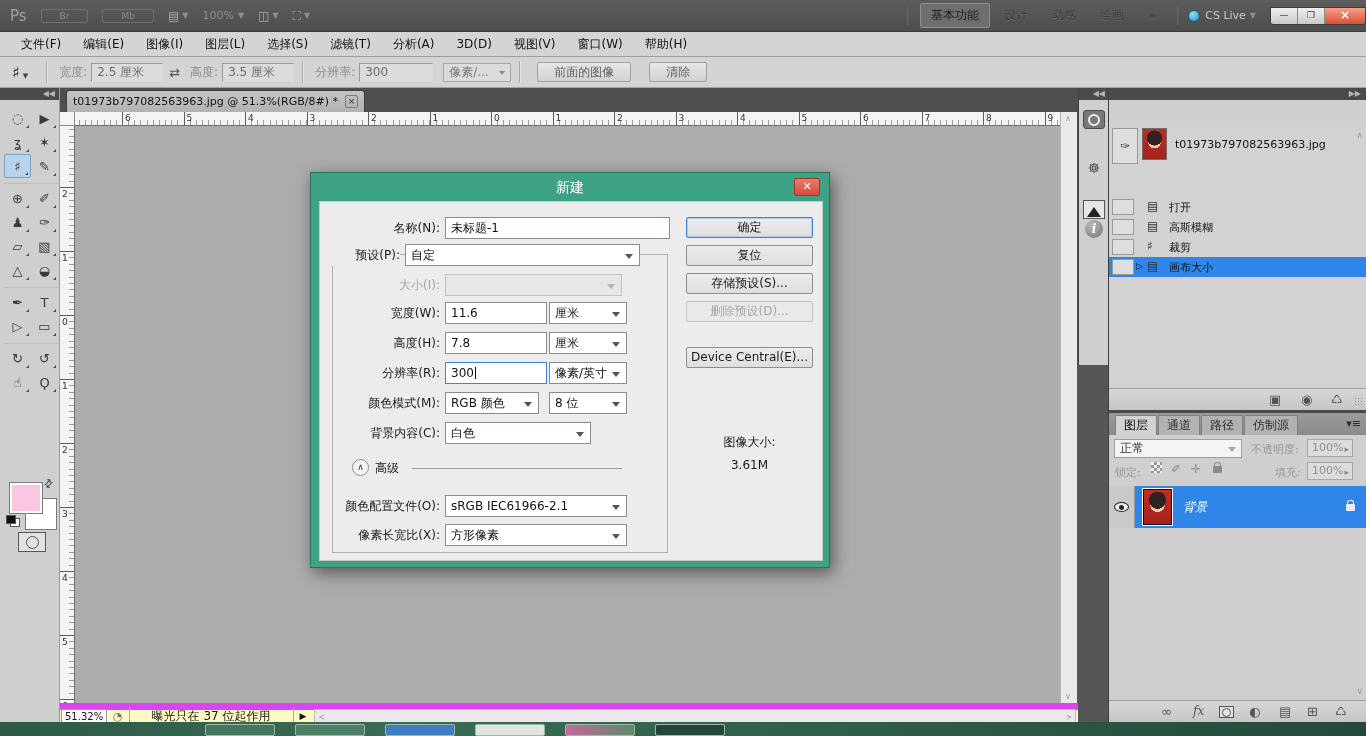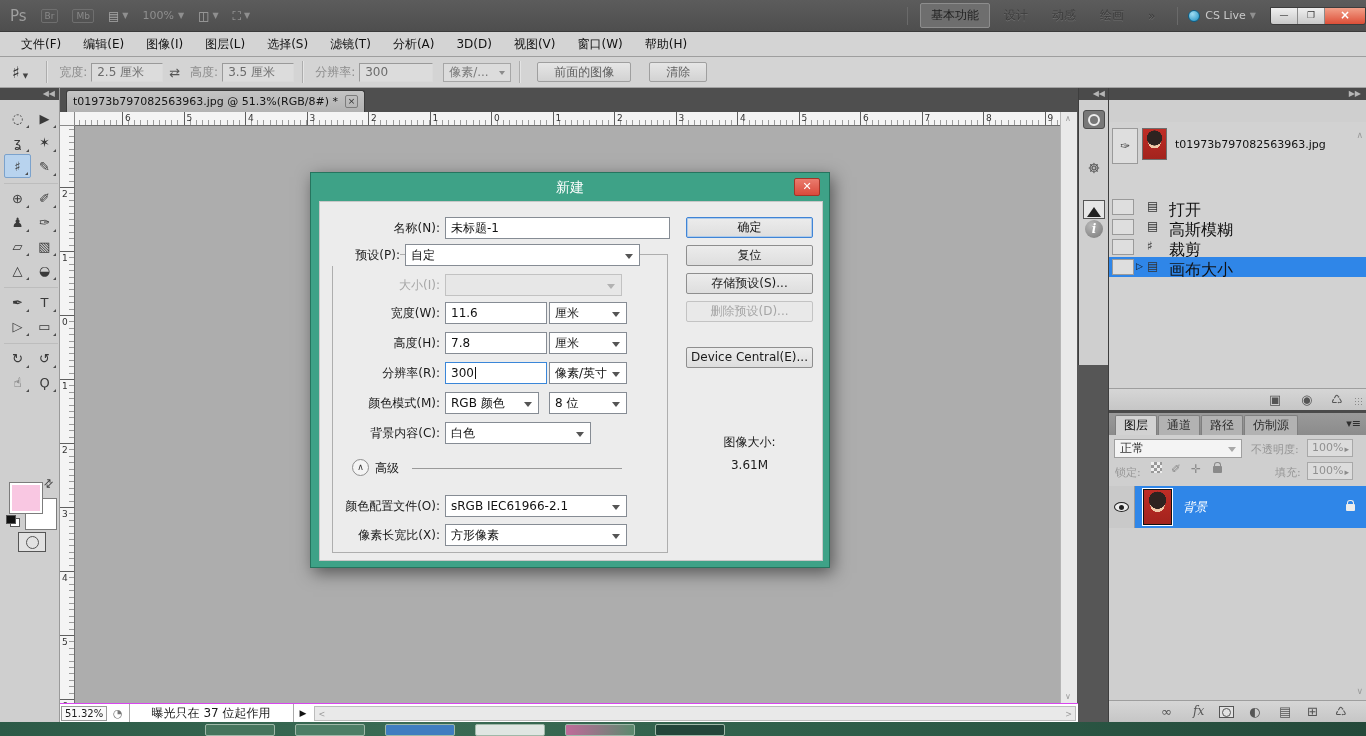--- a/index.html
+++ b/index.html
@@ -2,21 +2,21 @@
 <html><head>
 <meta charset="utf-8">
 <style>
 *{box-sizing:border-box;margin:0;padding:0}
 html,body{width:1366px;height:736px}
 body{position:relative;font-family:"DejaVu Sans","Liberation Sans",sans-serif;font-size:12px;color:#1a1a1a;background:#565656;overflow:hidden}
 
 
 #titlebar{position:absolute;left:0;top:0;width:1366px;height:32px;background:linear-gradient(#5c5c5c,#4e4e4e);border-bottom:1px solid #3a3a3a;display:flex;align-items:center}
 .tb-logo{font-weight:normal;font-size:15px;color:#9f9f9f;margin:0 14px 0 10px}
-.tb-box{border:1px solid #6f6f6f;border-radius:2px;color:#8a8a8a;font-size:9px;padding:1px 3px;margin-right:14px}
+.tb-box{border:1px solid #6f6f6f;border-radius:2px;color:#8a8a8a;font-size:9px;padding:1px 18px;margin-right:14px}
 .tb-ico{color:#a8a8a8;font-size:12px;margin-right:3px}
 .tb-car{color:#8f8f8f;font-size:8px;margin-right:14px}
 .tb-dim{color:#8f8f8f;font-size:11px;margin-right:4px}
 .tb-sep{width:1px;height:18px;background:#6a6a6a;margin:0 10px}
 .ws{color:#3c3c3c;font-size:12px;padding:3px 10px;margin:0 2px;text-shadow:0 1px 0 #6e6e6e}
 .ws.active{background:#6e6e6e;border:1px solid #8d8d8d;border-radius:2px;color:#1f1f1f}
 .cslive{display:flex;align-items:center;color:#c9c9c9;font-size:11px}
 .cs-orb{width:12px;height:12px;border-radius:50%;background:radial-gradient(circle at 35% 30%,#9fdcf2,#1c8fc2);margin-right:5px;border:1px solid #0d5e85}
 .winbtns{display:flex;margin-left:14px;border:1px solid #3c3c3c;border-radius:0 0 3px 3px;overflow:hidden}
 .wbtn{width:27px;height:16px;background:linear-gradient(#efefef,#c9c9c9);color:#333;font-size:9px;text-align:center;line-height:15px;border-right:1px solid #8a8a8a}
@@ -72,21 +72,21 @@
 background-image:repeating-linear-gradient(to bottom,#5f5f5f 0 1px,transparent 1px 64px),repeating-linear-gradient(to bottom,#9c9c9c 0 1px,transparent 1px 6.4px);
 background-position:0 -67px,100% -67px;background-size:100% 200%,5px 200%;background-repeat:no-repeat}
 .rnum{position:absolute;font-size:9px;color:#333;top:1px}
 #ruler-left .rnum{left:2px;top:auto}
 #canvas{position:absolute;left:75px;top:126px;width:985px;height:577px;background:#adadad}
 #vscroll{position:absolute;left:1060px;top:112px;width:17px;height:591px;background:#e9e9e9;border-left:1px solid #b5b5b5;color:#9a9a9a;font-size:8px;text-align:center}
 #vscroll .dn{position:absolute;bottom:2px;left:4px}
 #vscroll .up{position:absolute;top:2px;left:4px}
 
 
-#statusbar{position:absolute;left:60px;top:703px;width:1018px;height:19px;background:#ffffff;border-top:1px solid #d946ef;display:flex;align-items:center}
+#statusbar{position:absolute;left:60px;top:703px;width:1018px;height:19px;background:#fef9c3;border-top:7px solid #d946ef;display:flex;align-items:center}
 .zoombox{width:46px;height:15px;background:#fafafa;border:1px solid #9a9a9a;font-size:10px;line-height:13px;padding-left:3px;margin-left:1px}
 .clock{color:#777;font-size:11px;margin:0 6px}
 .statmsg{border-left:1px solid #aaa;border-right:1px solid #aaa;height:19px;line-height:18px;padding:0 22px;font-size:12px;color:#1a1a1a}
 .statarrow{color:#111;font-size:9px;margin:0 6px}
 #hscroll{flex:1;height:15px;background:#e9e9e9;border:1px solid #bcbcbc;margin:0 2px;position:relative;color:#9a9a9a;font-size:8px}
 #hscroll .lt{position:absolute;left:3px;top:3px}
 #hscroll .rt{position:absolute;right:3px;top:3px}
 
 
 #dialog{position:absolute;left:310px;top:172px;width:520px;height:396px;background:#3ea287;border:1px solid #26745e;box-shadow:3px 5px 16px rgba(0,0,0,.5);z-index:50}
@@ -135,21 +135,21 @@
 #hist-content{position:absolute;left:0;top:34px;width:258px;height:266px;background:#d2d2d2}
 .snapwell{position:absolute;left:3px;top:6px;width:26px;height:36px;background:#dedede;border:1px solid #9a9a9a;text-align:center;line-height:34px;color:#444;font-size:12px}
 .photo{background:radial-gradient(circle at 50% 30%,#2e2320 0 31%,transparent 32%),radial-gradient(circle at 50% 44%,#f0c9a8 0 30%,transparent 31%),linear-gradient(#bf2d26,#a3231d)}
 .snapthumb{position:absolute;left:33px;top:6px;width:25px;height:32px;border:1px solid #6e6e6e}
 .snapname{position:absolute;left:66px;top:16px;font-size:11px;color:#111}
 .hrow{position:absolute;left:0;width:258px;height:20px}
 .hrow.sel{background:#2f86e8}
 .hwell{position:absolute;left:3px;top:2px;width:22px;height:16px;background:#dedede;border:1px solid #9a9a9a}
 .hptr{position:absolute;left:27px;top:4px;font-size:9px;color:#111}
 .hicon{position:absolute;left:38px;top:2px;font-size:12px;color:#333}
-.hlabel{position:absolute;left:60px;top:3px;font-size:16px;color:#111}
+.hlabel{position:absolute;left:60px;top:3px;font-size:11px;color:#111}
 .scrollhint{position:absolute;right:4px;color:#9a9a9a;font-size:9px}
 #hist-bottom{position:absolute;left:0;top:300px;width:258px;height:22px;background:linear-gradient(#d6d6d6,#c6c6c6);border-top:1px solid #9e9e9e}
 .pbtn{position:absolute;top:3px;font-size:13px;color:#555}
 .grip{position:absolute;right:3px;top:8px;width:10px;height:10px;background-image:radial-gradient(#8a8a8a 32%,transparent 33%);background-size:3px 3px}
 #panel-sep{position:absolute;left:0;top:322px;width:258px;height:3px;background:#4a4a4a}
 
 
 #layers-controls{position:absolute;left:0;top:347px;width:220px;height:49px;background:#cfcfcf}
 .blendcombo{position:absolute;left:5px;top:4px;width:128px;height:19px;background:#f4f4f4;border:1px solid #9f9f9f;font-size:12px;line-height:17px;padding-left:5px;color:#333}
 .blendcombo::after{content:"";position:absolute;right:5px;top:7px;border-left:4px solid transparent;border-right:4px solid transparent;border-top:5px solid #a8a8a8}

